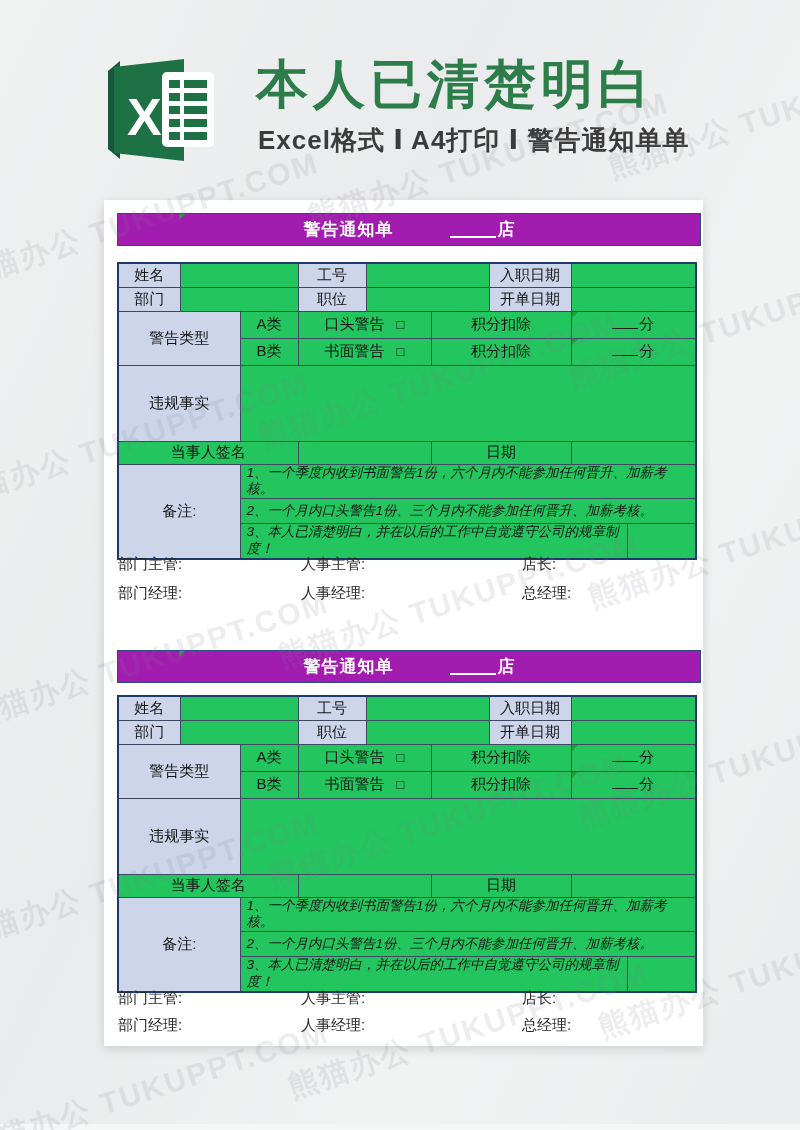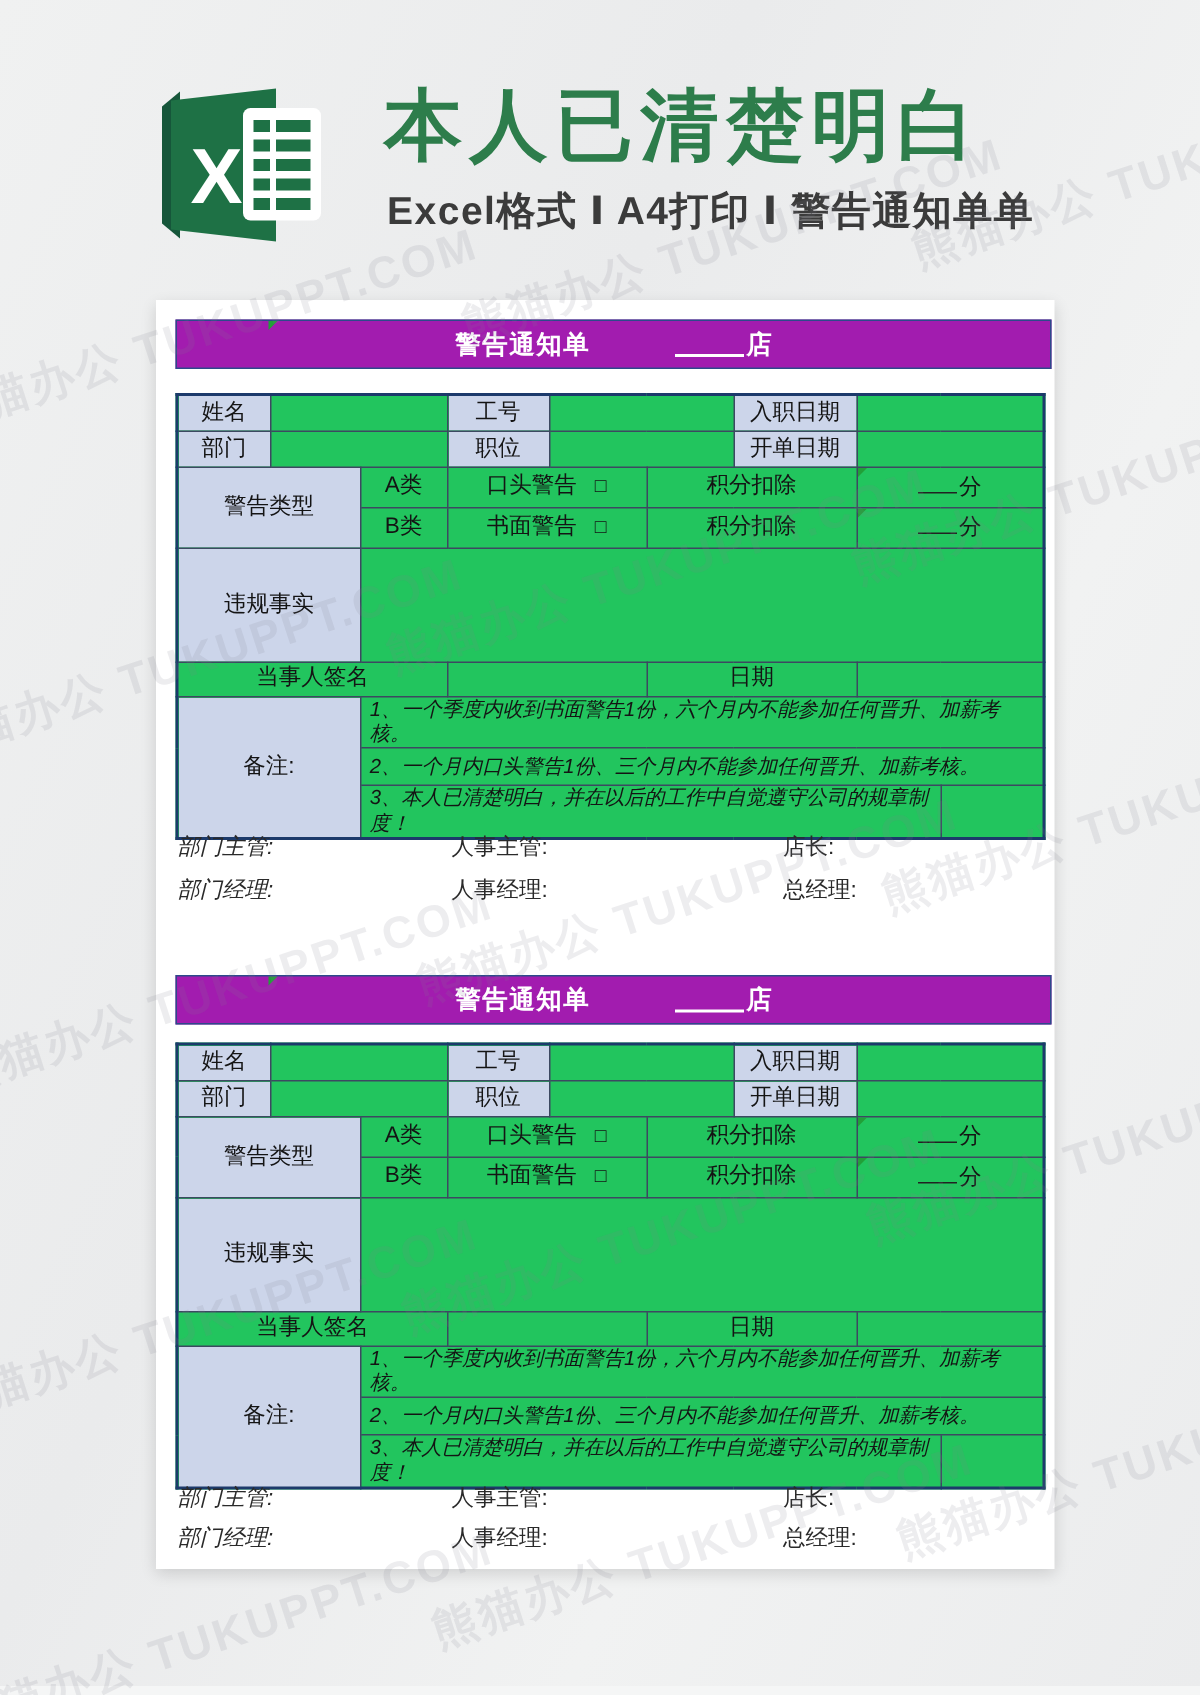--- a/index.html
+++ b/index.html
@@ -50,21 +50,21 @@
   table.form-table td.lbl{background:#ccd5ea;}
   table.form-table td.remark{text-align:left;padding:0 4px 0 6px;font-size:13.5px;font-style:italic;}
   .cb{margin-left:12px;font-size:13px;}
   td.pts{position:relative;}
   .score-line{display:inline-block;width:26px;height:13px;border-bottom:1px solid #222;margin-right:1px;}
   .tri{position:absolute;width:0;height:0;border-top:6px solid #21a038;border-right:6px solid transparent;z-index:3;}
   .tri-cell{left:0;top:0;}
   
   .sig{position:absolute;left:0;width:100%;height:20px;}
   .sig span{position:absolute;font-size:15px;color:#2a2a2a;}
-  .sig .s1{left:14px;font-style:italic;} .sig .s2{left:197px;} .sig .s3{left:386px;margin-left:32px;}
+  .sig .s1{left:14px;} .sig .s2{left:197px;} .sig .s3{left:386px;margin-left:32px;}
   .bottom-strip{position:absolute;left:0;bottom:0;width:800px;height:6px;background:#f5f6f6;z-index:0;}
 </style>
 </head>
 <body>
 
 <div class="wm" style="left:-50px;top:200px">熊猫办公 TUKUPPT.COM</div>
 <div class="wm" style="left:300px;top:140px">熊猫办公 TUKUPPT.COM</div>
 <div class="wm" style="left:600px;top:90px">熊猫办公 TUKUPPT.COM</div>
 <div class="wm" style="left:-60px;top:420px">熊猫办公 TUKUPPT.COM</div>
 <div class="wm" style="left:250px;top:360px">熊猫办公 TUKUPPT.COM</div>

